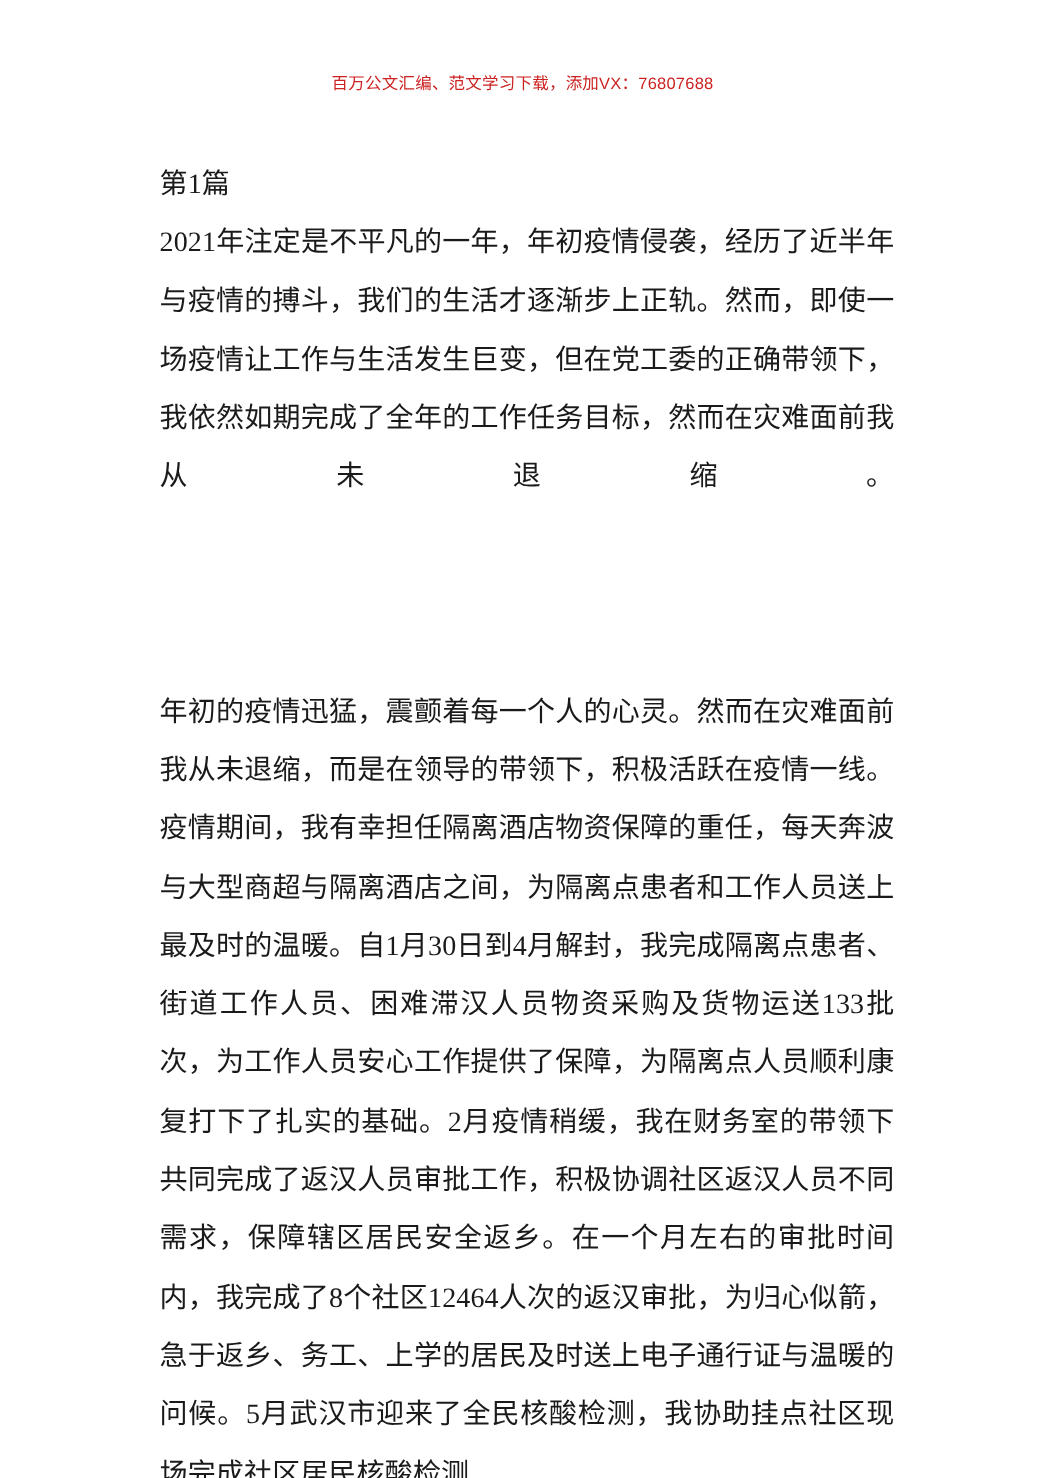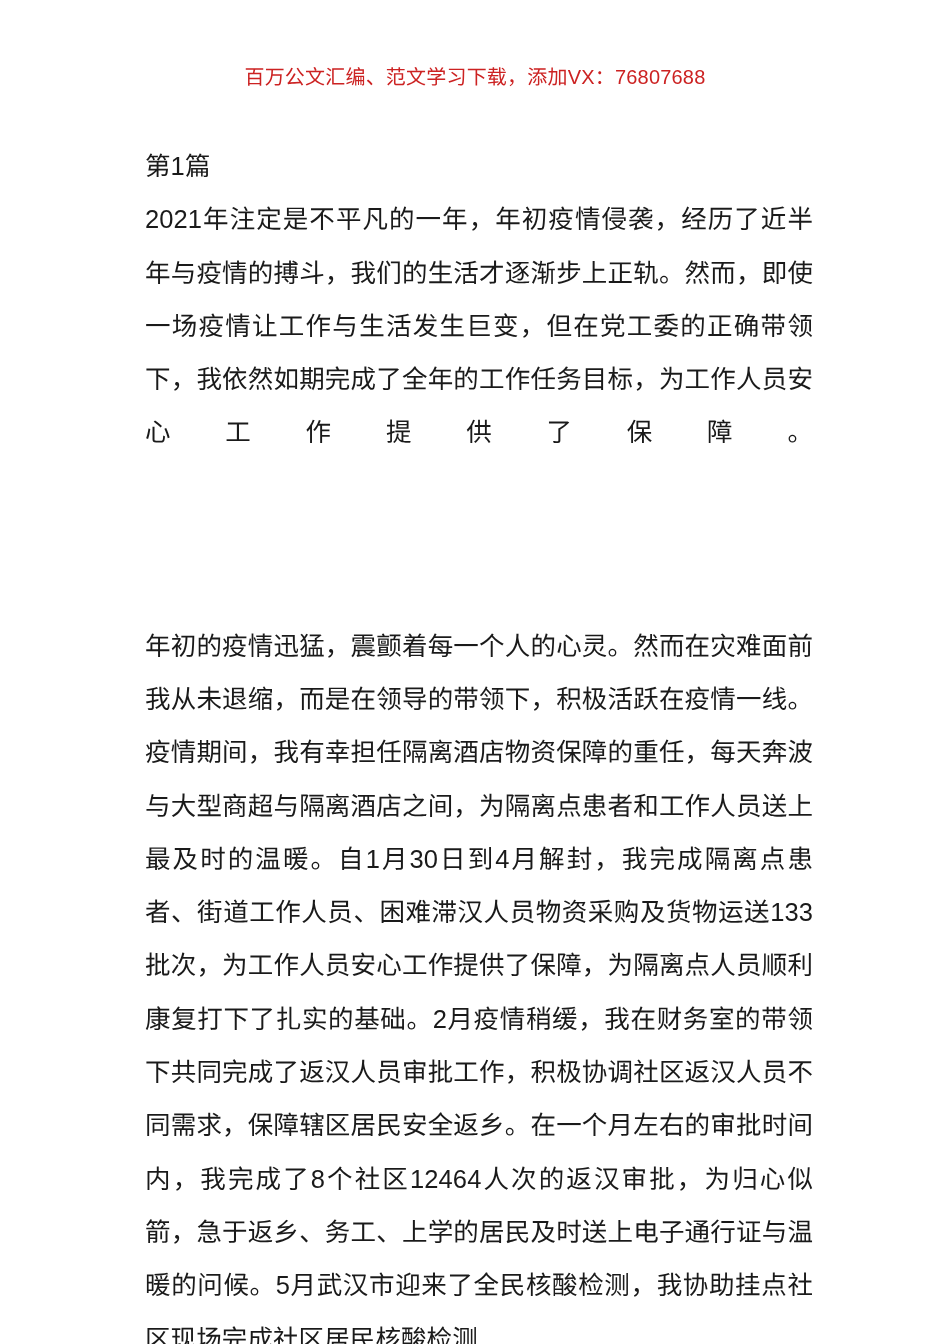--- a/index.html
+++ b/index.html
@@ -20,21 +20,21 @@
     box-sizing: border-box;
   }
 
   
   .promo-header {
     position: absolute;
     left: 0;
     top: 62px;
     width: 950px;
     text-align: center;
-    font-size: 20px;
+    font-size: 15px;
     line-height: 30px;
     letter-spacing: 0.2px;
     color: #cc2222;
     white-space: nowrap;
     font-family: "Liberation Sans", "DejaVu Sans", sans-serif;
   }
 
   
   .doc-body {
     position: absolute;
@@ -43,21 +43,21 @@
     width: 668px;
   }
 
   .line-block {
     font-size: 25.5px;
     line-height: 53.3px;
     color: #1a1a1a;
     text-align: justify;
     text-justify: inter-character;
     letter-spacing: 0.1px;
-    font-family: Liberation Sans, sans-serif;
+    font-family: Liberation Serif, serif;
     margin: 0;
     word-break: break-all;
   }
 
   
   .para {
     text-align: justify;
     text-justify: inter-character;
   }
   .para::after {
@@ -88,21 +88,21 @@
 <body>
 
 <div class="page">
 
   <div class="promo-header">百万公文汇编、范文学习下载，添加VX：76807688</div>
 
   <div class="doc-body">
 
     <p class="line-block plain">第1篇</p>
 
-    <p class="line-block para">2021年注定是不平凡的一年，年初疫情侵袭，经历了近半年与疫情的搏斗，我们的生活才逐渐步上正轨。然而，即使一场疫情让工作与生活发生巨变，但在党工委的正确带领下，我依然如期完成了全年的工作任务目标，为工作人员安心工作提供了保障。</p>
+    <p class="line-block para">2021年注定是不平凡的一年，年初疫情侵袭，经历了近半年与疫情的搏斗，我们的生活才逐渐步上正轨。然而，即使一场疫情让工作与生活发生巨变，但在党工委的正确带领下，我依然如期完成了全年的工作任务目标，然而在灾难面前我从未退缩。</p>
 
     <div class="blank-line">&nbsp;</div>
 
 
     <div class="blank-line">&nbsp;</div>
 
     <p class="line-block para-clipped">年初的疫情迅猛，震颤着每一个人的心灵。然而在灾难面前我从未退缩，而是在领导的带领下，积极活跃在疫情一线。疫情期间，我有幸担任隔离酒店物资保障的重任，每天奔波与大型商超与隔离酒店之间，为隔离点患者和工作人员送上最及时的温暖。自1月30日到4月解封，我完成隔离点患者、街道工作人员、困难滞汉人员物资采购及货物运送133批次，为工作人员安心工作提供了保障，为隔离点人员顺利康复打下了扎实的基础。2月疫情稍缓，我在财务室的带领下共同完成了返汉人员审批工作，积极协调社区返汉人员不同需求，保障辖区居民安全返乡。在一个月左右的审批时间内，我完成了8个社区12464人次的返汉审批，为归心似箭，急于返乡、务工、上学的居民及时送上电子通行证与温暖的问候。5月武汉市迎来了全民核酸检测，我协助挂点社区现场完成社区居民核酸检测</p>
 
   </div>
 

